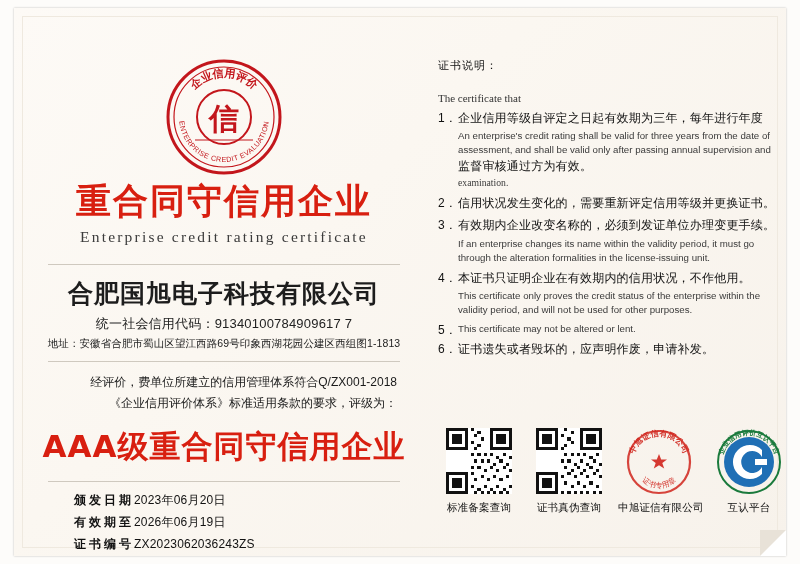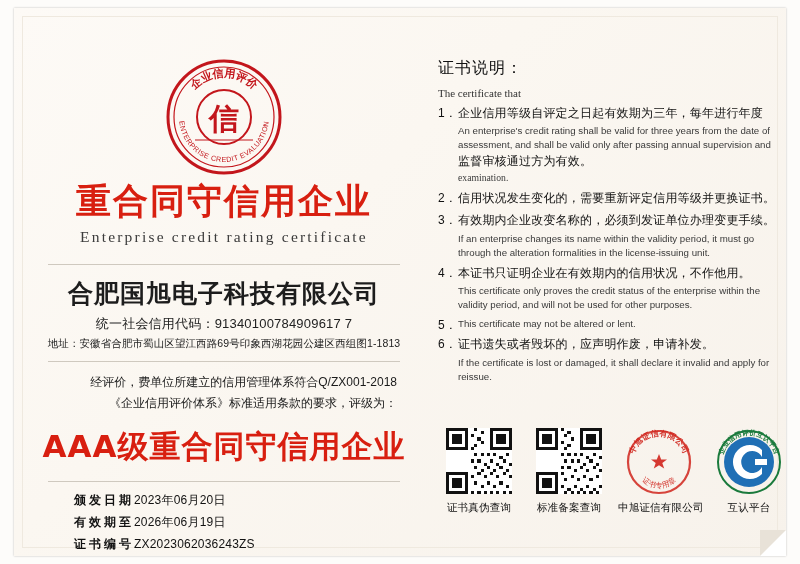--- a/index.html
+++ b/index.html
@@ -178,29 +178,29 @@
   }
 
   
   .right {
     position: absolute;
     left: 424px;
     top: 50px;
     width: 350px;
   }
   .notes-title-cn {
-    font-size: 16px;
+    font-size: 11px;
     color: #111;
     letter-spacing: 1px;
   }
   .notes-title-en {
     font-family: "Liberation Serif", serif;
     font-size: 11px;
     color: #333;
-    margin-top: 8px;
+    margin-top: 19px;
     margin-bottom: 6px;
   }
   ol.notes {
     list-style: none;
     margin: 0;
     padding: 0;
   }
   ol.notes > li {
     position: relative;
     padding-left: 20px;
@@ -370,98 +370,25 @@
           <div class="note-cn">本证书只证明企业在有效期内的信用状况，不作他用。</div>
           <div class="note-en">This certificate only proves the credit status of the enterprise within the validity period, and will not be used for other purposes.</div>
         </li>
         <li>
           <span class="num">5．</span>
           <div class="note-en">This certificate may not be altered or lent.</div>
         </li>
         <li>
           <span class="num">6．</span>
           <div class="note-cn">证书遗失或者毁坏的，应声明作废，申请补发。</div>
-          <div class="note-en">If the certificate is lost or damaged, it shall declare it invalid and apply for reissue.</div>
         </li>
       </ol>
     </div>
 
     <div class="badges">
-
-      <div class="badge">
-        <div class="art">
-          <svg class="qr" viewBox="0 0 21 21" shape-rendering="crispEdges">
-            <rect width="21" height="21" fill="#fff"></rect>
-            <g fill="#111">
-              <rect x="0" y="0" width="7" height="1"></rect>
-                <rect x="0" y="6" width="7" height="1"></rect>
-              <rect x="0" y="0" width="1" height="7"></rect>
-                <rect x="6" y="0" width="1" height="7"></rect>
-              <rect x="2" y="2" width="3" height="3"></rect>
-              <rect x="14" y="0" width="7" height="1"></rect>
-                <rect x="14" y="6" width="7" height="1"></rect>
-              <rect x="14" y="0" width="1" height="7"></rect>
-                <rect x="20" y="0" width="1" height="7"></rect>
-              <rect x="16" y="2" width="3" height="3"></rect>
-              <rect x="0" y="14" width="7" height="1"></rect>
-                <rect x="0" y="20" width="7" height="1"></rect>
-              <rect x="0" y="14" width="1" height="7"></rect>
-                <rect x="6" y="14" width="1" height="7"></rect>
-              <rect x="2" y="16" width="3" height="3"></rect>
-              <rect x="9" y="0" width="1" height="1"></rect>
-                <rect x="11" y="1" width="1" height="1"></rect>
-              <rect x="8" y="2" width="1" height="1"></rect>
-                <rect x="10" y="3" width="1" height="1"></rect>
-              <rect x="11" y="4" width="1" height="1"></rect>
-                <rect x="9" y="5" width="1" height="1"></rect>
-              <rect x="8" y="6" width="1" height="1"></rect>
-              <rect x="9" y="8" width="1" height="1"></rect>
-                <rect x="11" y="8" width="1" height="1"></rect>
-              <rect x="13" y="8" width="1" height="1"></rect>
-                <rect x="15" y="8" width="1" height="1"></rect>
-              <rect x="17" y="9" width="1" height="1"></rect>
-                <rect x="19" y="8" width="1" height="1"></rect>
-              <rect x="8" y="10" width="1" height="1"></rect>
-                <rect x="10" y="10" width="1" height="1"></rect>
-              <rect x="12" y="11" width="1" height="1"></rect>
-                <rect x="14" y="10" width="1" height="1"></rect>
-              <rect x="16" y="11" width="1" height="1"></rect>
-                <rect x="18" y="10" width="1" height="1"></rect>
-              <rect x="20" y="11" width="1" height="1"></rect>
-              <rect x="9" y="12" width="1" height="1"></rect>
-                <rect x="11" y="13" width="1" height="1"></rect>
-              <rect x="13" y="12" width="1" height="1"></rect>
-                <rect x="15" y="13" width="1" height="1"></rect>
-              <rect x="17" y="12" width="1" height="1"></rect>
-                <rect x="19" y="13" width="1" height="1"></rect>
-              <rect x="8" y="15" width="1" height="1"></rect>
-                <rect x="10" y="14" width="1" height="1"></rect>
-              <rect x="12" y="15" width="1" height="1"></rect>
-                <rect x="14" y="14" width="1" height="1"></rect>
-              <rect x="16" y="15" width="1" height="1"></rect>
-                <rect x="18" y="14" width="1" height="1"></rect>
-              <rect x="20" y="15" width="1" height="1"></rect>
-              <rect x="9" y="17" width="1" height="1"></rect>
-                <rect x="11" y="18" width="1" height="1"></rect>
-              <rect x="13" y="17" width="1" height="1"></rect>
-                <rect x="15" y="18" width="1" height="1"></rect>
-              <rect x="17" y="17" width="1" height="1"></rect>
-                <rect x="19" y="18" width="1" height="1"></rect>
-              <rect x="8" y="20" width="1" height="1"></rect>
-                <rect x="10" y="20" width="1" height="1"></rect>
-              <rect x="12" y="20" width="1" height="1"></rect>
-                <rect x="14" y="20" width="1" height="1"></rect>
-              <rect x="16" y="20" width="1" height="1"></rect>
-                <rect x="18" y="20" width="1" height="1"></rect>
-              <rect x="20" y="20" width="1" height="1"></rect>
-            </g>
-          </svg>
-        </div>
-        <div class="cap">证书真伪查询</div>
-      </div>
 
       <div class="badge">
         <div class="art">
           <svg class="qr" viewBox="0 0 21 21" shape-rendering="crispEdges">
             <rect width="21" height="21" fill="#fff"></rect>
             <g fill="#111">
               <rect x="0" y="0" width="7" height="1"></rect>
                 <rect x="0" y="6" width="7" height="1"></rect>
               <rect x="0" y="0" width="1" height="7"></rect>
                 <rect x="6" y="0" width="1" height="7"></rect>
@@ -524,20 +451,92 @@
               <rect x="17" y="20" width="1" height="1"></rect>
                 <rect x="19" y="20" width="1" height="1"></rect>
             </g>
           </svg>
         </div>
         <div class="cap">标准备案查询</div>
       </div>
 
       <div class="badge">
         <div class="art">
+          <svg class="qr" viewBox="0 0 21 21" shape-rendering="crispEdges">
+            <rect width="21" height="21" fill="#fff"></rect>
+            <g fill="#111">
+              <rect x="0" y="0" width="7" height="1"></rect>
+                <rect x="0" y="6" width="7" height="1"></rect>
+              <rect x="0" y="0" width="1" height="7"></rect>
+                <rect x="6" y="0" width="1" height="7"></rect>
+              <rect x="2" y="2" width="3" height="3"></rect>
+              <rect x="14" y="0" width="7" height="1"></rect>
+                <rect x="14" y="6" width="7" height="1"></rect>
+              <rect x="14" y="0" width="1" height="7"></rect>
+                <rect x="20" y="0" width="1" height="7"></rect>
+              <rect x="16" y="2" width="3" height="3"></rect>
+              <rect x="0" y="14" width="7" height="1"></rect>
+                <rect x="0" y="20" width="7" height="1"></rect>
+              <rect x="0" y="14" width="1" height="7"></rect>
+                <rect x="6" y="14" width="1" height="7"></rect>
+              <rect x="2" y="16" width="3" height="3"></rect>
+              <rect x="9" y="0" width="1" height="1"></rect>
+                <rect x="11" y="1" width="1" height="1"></rect>
+              <rect x="8" y="2" width="1" height="1"></rect>
+                <rect x="10" y="3" width="1" height="1"></rect>
+              <rect x="11" y="4" width="1" height="1"></rect>
+                <rect x="9" y="5" width="1" height="1"></rect>
+              <rect x="8" y="6" width="1" height="1"></rect>
+              <rect x="9" y="8" width="1" height="1"></rect>
+                <rect x="11" y="8" width="1" height="1"></rect>
+              <rect x="13" y="8" width="1" height="1"></rect>
+                <rect x="15" y="8" width="1" height="1"></rect>
+              <rect x="17" y="9" width="1" height="1"></rect>
+                <rect x="19" y="8" width="1" height="1"></rect>
+              <rect x="8" y="10" width="1" height="1"></rect>
+                <rect x="10" y="10" width="1" height="1"></rect>
+              <rect x="12" y="11" width="1" height="1"></rect>
+                <rect x="14" y="10" width="1" height="1"></rect>
+              <rect x="16" y="11" width="1" height="1"></rect>
+                <rect x="18" y="10" width="1" height="1"></rect>
+              <rect x="20" y="11" width="1" height="1"></rect>
+              <rect x="9" y="12" width="1" height="1"></rect>
+                <rect x="11" y="13" width="1" height="1"></rect>
+              <rect x="13" y="12" width="1" height="1"></rect>
+                <rect x="15" y="13" width="1" height="1"></rect>
+              <rect x="17" y="12" width="1" height="1"></rect>
+                <rect x="19" y="13" width="1" height="1"></rect>
+              <rect x="8" y="15" width="1" height="1"></rect>
+                <rect x="10" y="14" width="1" height="1"></rect>
+              <rect x="12" y="15" width="1" height="1"></rect>
+                <rect x="14" y="14" width="1" height="1"></rect>
+              <rect x="16" y="15" width="1" height="1"></rect>
+                <rect x="18" y="14" width="1" height="1"></rect>
+              <rect x="20" y="15" width="1" height="1"></rect>
+              <rect x="9" y="17" width="1" height="1"></rect>
+                <rect x="11" y="18" width="1" height="1"></rect>
+              <rect x="13" y="17" width="1" height="1"></rect>
+                <rect x="15" y="18" width="1" height="1"></rect>
+              <rect x="17" y="17" width="1" height="1"></rect>
+                <rect x="19" y="18" width="1" height="1"></rect>
+              <rect x="8" y="20" width="1" height="1"></rect>
+                <rect x="10" y="20" width="1" height="1"></rect>
+              <rect x="12" y="20" width="1" height="1"></rect>
+                <rect x="14" y="20" width="1" height="1"></rect>
+              <rect x="16" y="20" width="1" height="1"></rect>
+                <rect x="18" y="20" width="1" height="1"></rect>
+              <rect x="20" y="20" width="1" height="1"></rect>
+            </g>
+          </svg>
+        </div>
+        <div class="cap">证书真伪查询</div>
+      </div>
+
+      <div class="badge">
+        <div class="art">
           <svg class="stamp-red" viewBox="0 0 68 68">
             <circle cx="34" cy="34" r="31" fill="none" stroke="#d0241c" stroke-width="2.2" opacity="0.85"></circle>
             <path id="stampTop" d="M 8,34 A 26,26 0 0 1 60,34" fill="none"></path>
             <text font-family="DejaVu Sans, sans-serif" font-size="8.2" font-weight="bold" fill="#d0241c" opacity="0.9">
               <textPath href="#stampTop" startOffset="50%" text-anchor="middle">中旭证信有限公司</textPath>
             </text>
             <path id="stampBot" d="M 10,36 A 24,24 0 0 0 58,36" fill="none"></path>
             <text font-family="DejaVu Sans, sans-serif" font-size="7.6" fill="#d0241c" opacity="0.9">
               <textPath href="#stampBot" startOffset="50%" text-anchor="middle">证书专用章</textPath>
             </text>

